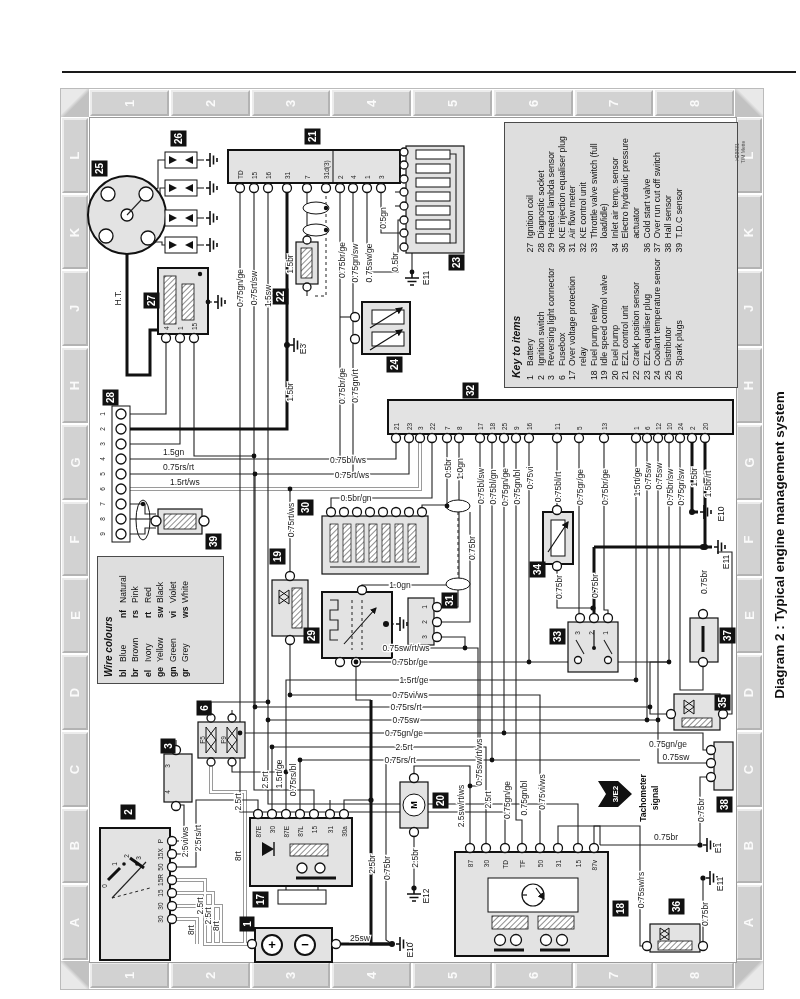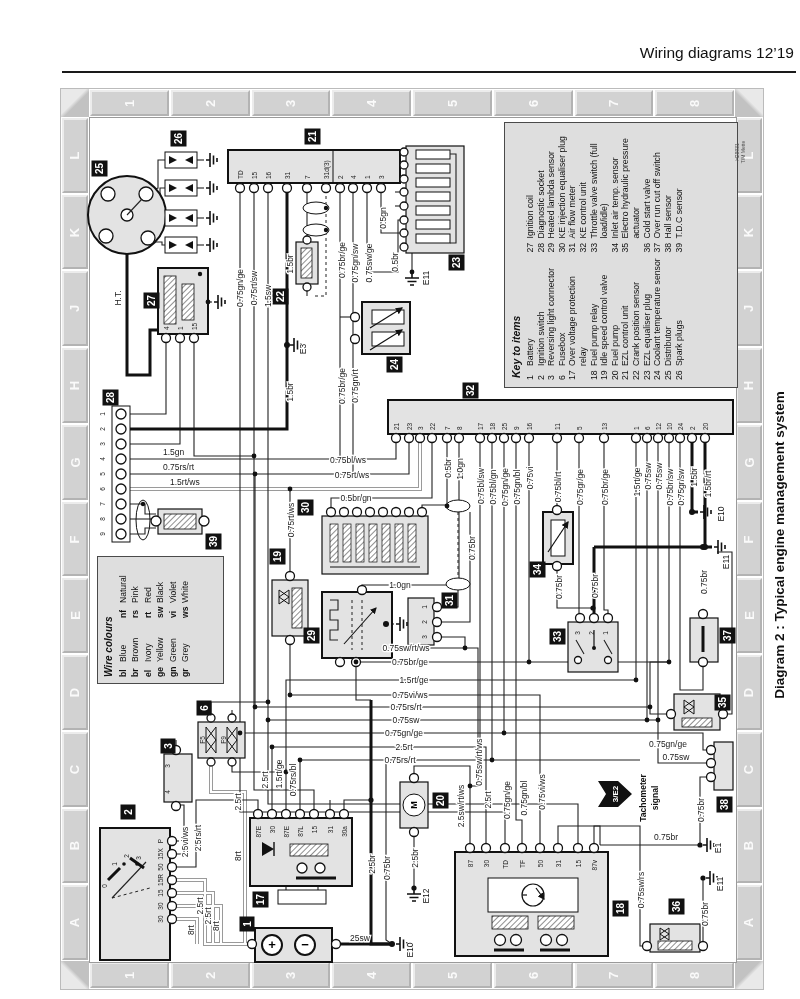--- a/index.html
+++ b/index.html
@@ -66,21 +66,20 @@
   .pin{fill:#fff;stroke:#111;stroke-width:1.3;}
   .dot{fill:#111;stroke:none;}
   .bdg{fill:#111;stroke:none;}
   .gnd{stroke:#111;stroke-width:1.6;fill:none;}
 </style>
 </head>
 <body>
 
 <div id="page">
 
-  <div id="hdr">Wiring diagrams  12’19</div>
   <div id="hdr-rule"></div>
 
   <div id="frame">
     <div class="corner tl"></div>
     <div class="corner tr"></div>
     <div class="corner bl"></div>
     <div class="corner br"></div>
     <div class="strip top">
 
     <div class="tile">

